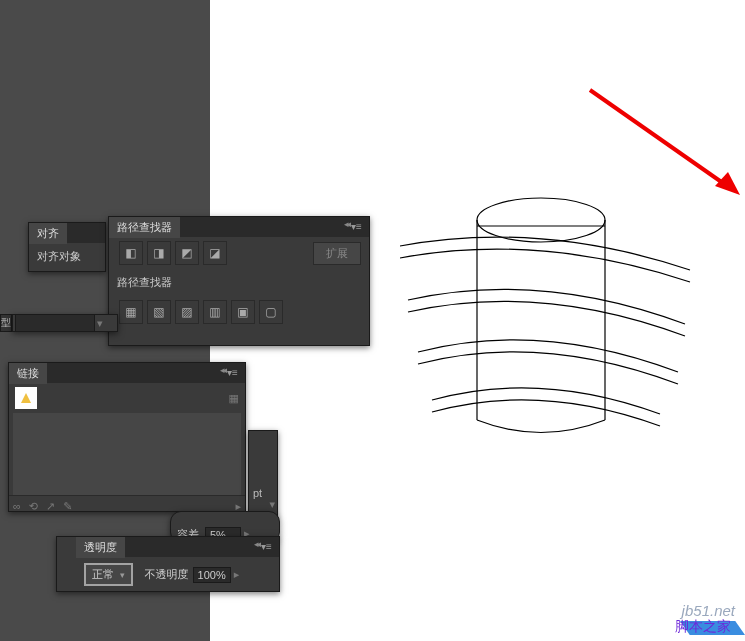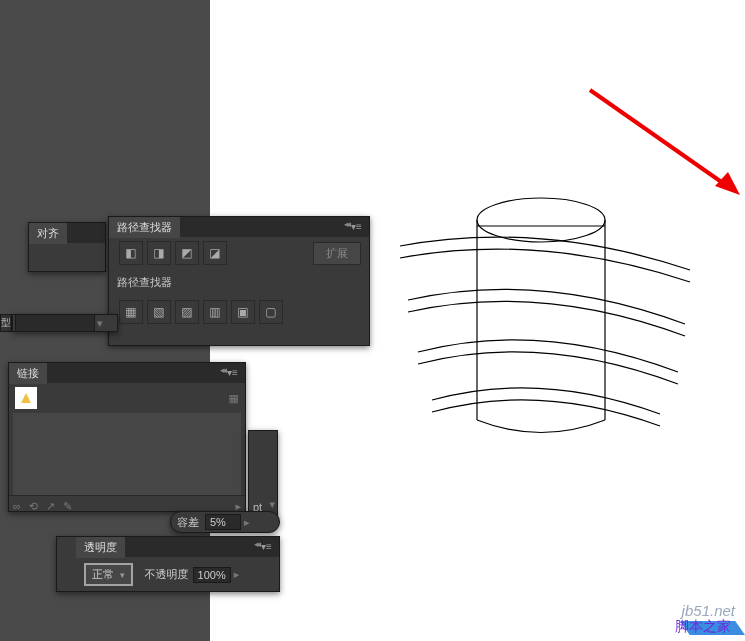--- a/index.html
+++ b/index.html
@@ -235,20 +235,21 @@
   </svg>
   <div class="blue-tab"></div>
   <div class="watermark">jb51.net</div>
   <div class="footer-label">脚本之家</div>
 </div>
 
 <div class="panel" style="left:28px;top:222px;width:78px;height:50px;">
   <div class="tab-row">
     <span class="panel-tab">对齐</span>
   </div>
+  <div class="section-label">对齐对象</div>
 </div>
 
 <div class="panel" style="left:108px;top:216px;width:262px;height:130px;">
   <div class="tab-row">
     <span class="panel-tab">路径查找器</span>
     <span class="collapse-arrows">◂◂</span>
     <span class="flyout">▾≡</span>
   </div>
   <div class="row-pad">
     <span class="icon-btn">◧</span>
@@ -295,25 +296,25 @@
     <span class="mini-icon">∞</span>
     <span class="mini-icon">⟲</span>
     <span class="mini-icon">↗</span>
     <span class="mini-icon">✎</span>
     <span style="flex:1"></span>
     <span class="mini-icon">▸</span>
   </div>
 </div>
 
 <div class="panel" style="left:248px;top:430px;width:30px;height:88px;">
-  <div style="position:absolute;bottom:4px;left:4px;color:#bbb;font-size:11px">pt</div>
+  <div style="position:absolute;bottom:18px;left:4px;color:#bbb;font-size:11px">pt</div>
   <span class="mini-icon" style="position:absolute;bottom:6px;right:2px;">▾</span>
 </div>
 
-<div class="panel" style="left:170px;top:511px;width:110px;height:22px;display:flex;align-items:center;padding:4px 6px;border-radius:11px;">
+<div class="panel" style="left:170px;top:511px;width:110px;height:22px;display:flex;align-items:flex-start;padding:15px 6px;border-radius:11px;">
   <span>容差</span>
   <span style="width:6px"></span>
   <span class="value-box">5%</span>
   <span class="mini-icon" style="margin-left:3px;">▸</span>
 </div>
 
 <div class="panel" style="left:56px;top:536px;width:224px;height:56px;padding-left:19px;">
   <div class="tab-row">
     <span class="panel-tab">透明度</span>
     <span class="collapse-arrows">◂◂</span>

